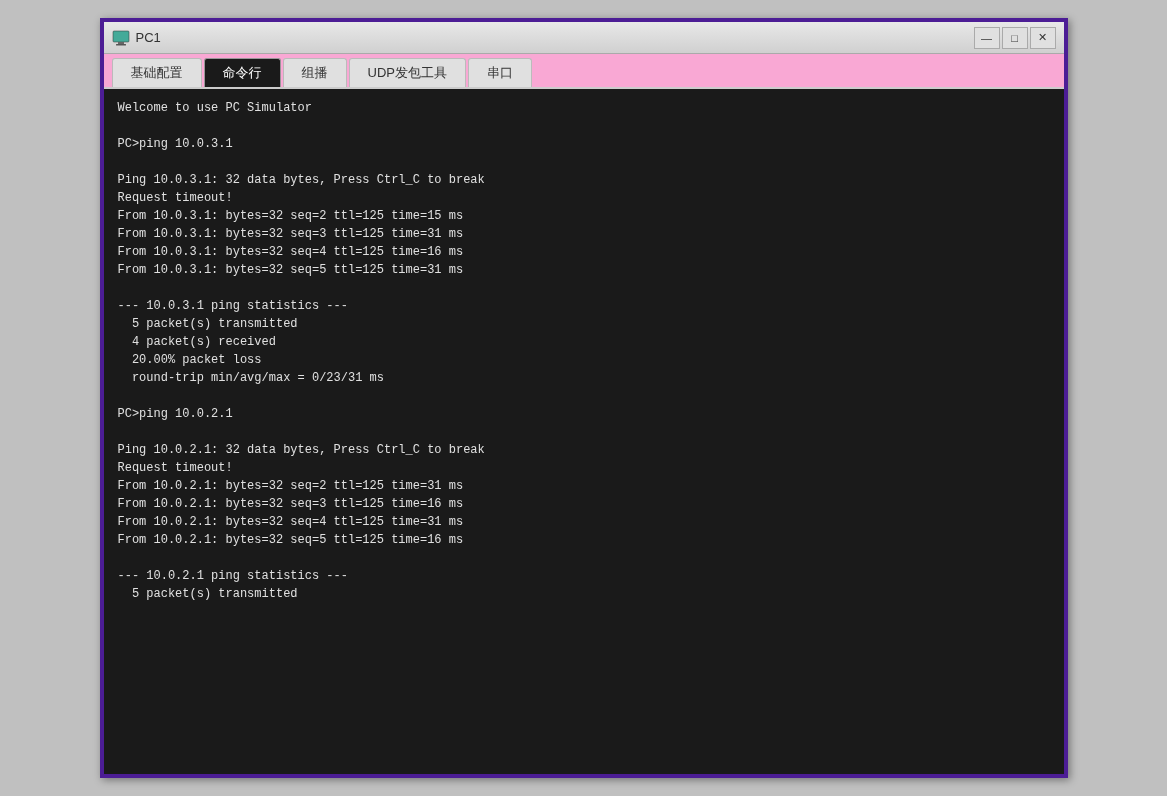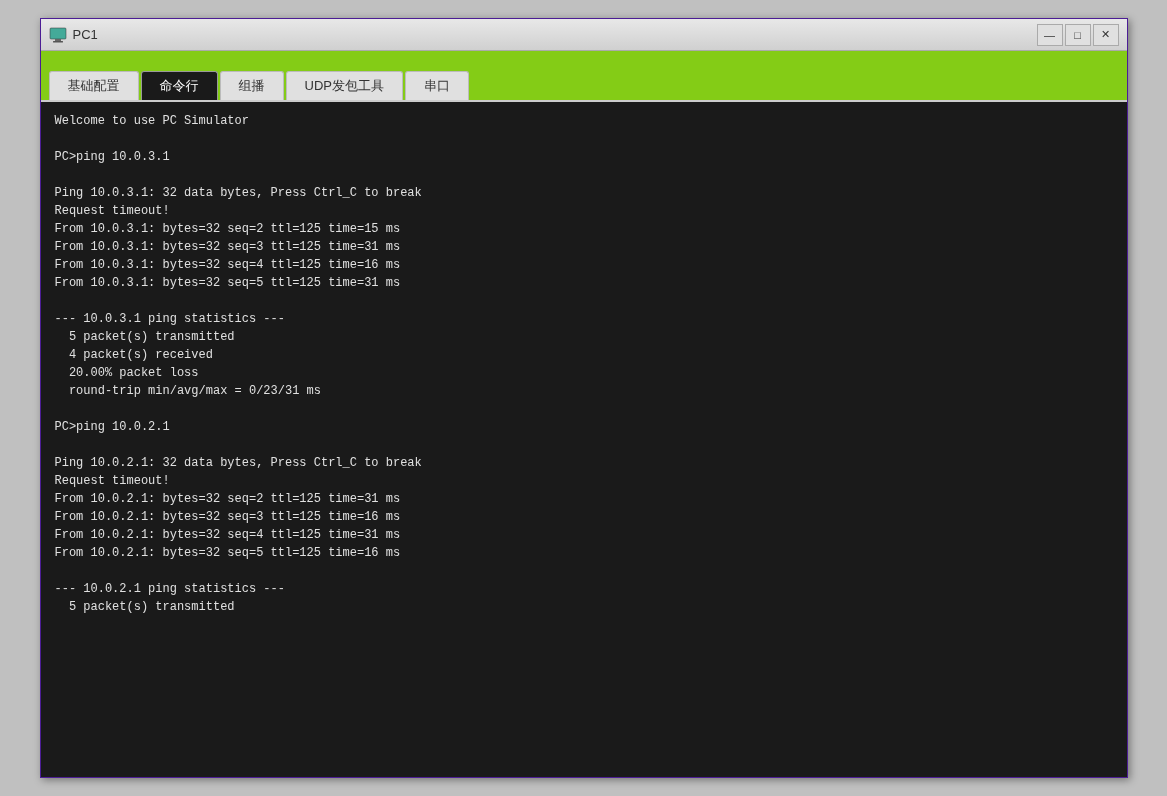--- a/index.html
+++ b/index.html
@@ -13,24 +13,24 @@
       font-family: 'Courier New', Courier, monospace;
       display: flex;
       justify-content: center;
       align-items: center;
       width: 1167px;
       height: 796px;
       overflow: hidden;
     }
 
     .window {
-      width: 1088px;
+      width: 968px;
       height: 760px;
       background: #f0f0f0;
-      border: 1px solid #4c1d95;
+      border: 4px solid #4c1d95;
       box-shadow: 2px 2px 8px rgba(0,0,0,0.4);
       display: flex;
       flex-direction: column;
     }
 
     .title-bar {
       background: linear-gradient(to bottom, #e8e8e8, #d0d0d0);
       height: 32px;
       display: flex;
       align-items: center;
@@ -70,24 +70,24 @@
       border: 1px solid #aaa;
       cursor: pointer;
       display: flex;
       align-items: center;
       justify-content: center;
       font-size: 11px;
       color: #333;
     }
 
     .tabs-bar {
-      background: #84cc16;
+      background: #f9a8d4;
       display: flex;
       align-items: flex-start;
-      padding: 20px 8px 0 8px;
+      padding: 4px 8px 0 8px;
       border-bottom: 2px solid #ccc;
       flex-shrink: 0;
     }
 
     .tab {
       padding: 5px 18px;
       background: #e0e0e0;
       border: 1px solid #bbb;
       border-bottom: none;
       cursor: pointer;

